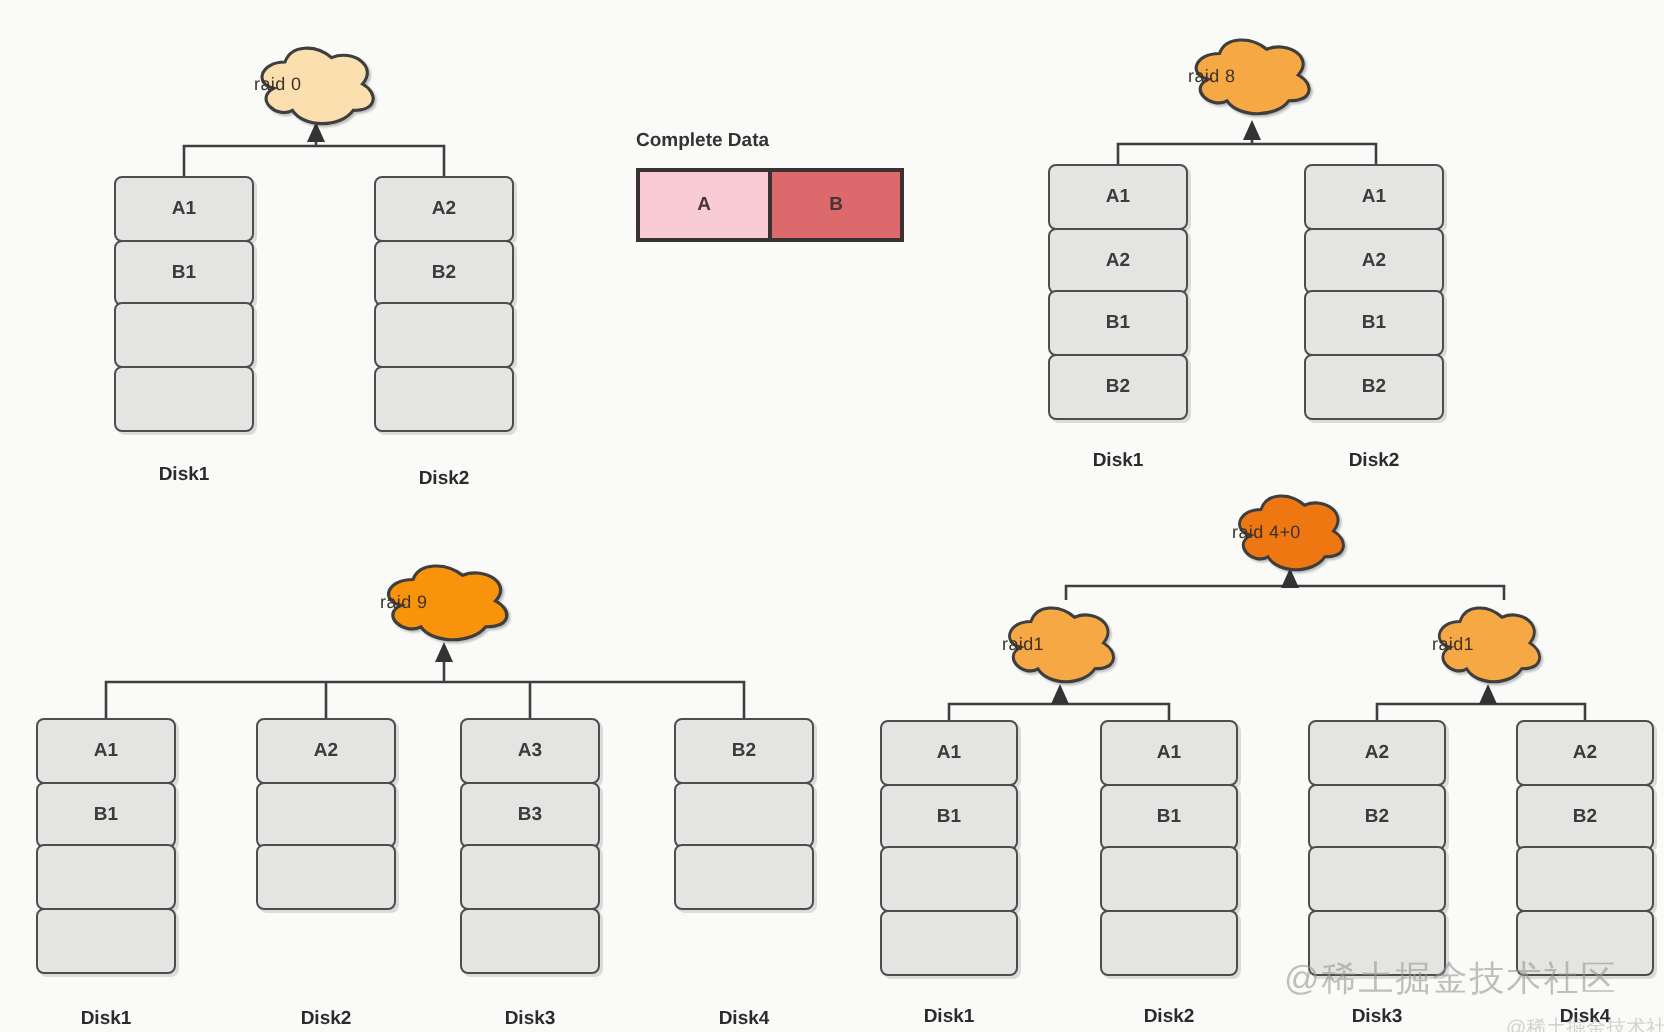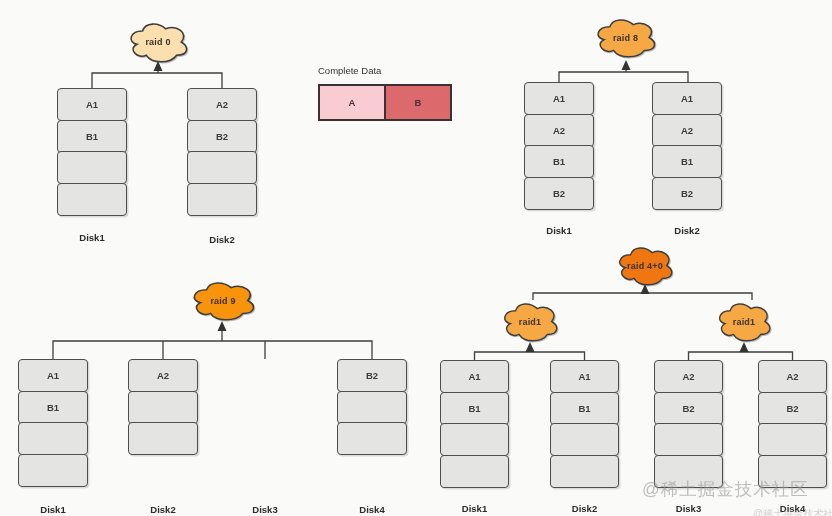--- a/index.html
+++ b/index.html
@@ -17,23 +17,23 @@
     left: 0; top: 0;
     width: 832px; height: 516px;
     pointer-events: none;
   }
   .cloud-svg {
     position: absolute;
     filter: drop-shadow(1px 1px 0.5px rgba(0,0,0,0.25));
   }
   .cloud-label {
     position: absolute;
-    text-align: center;
+    text-align: left;
     font-size: 9px;
-    font-weight: bold;
+    font-weight: normal;
     color: #3d3226;
     letter-spacing: 0.2px;
   }
   .disk {
     position: absolute;
     width: 70px;
     display: flex;
     flex-direction: column;
   }
   .cell {
@@ -56,21 +56,21 @@
     width: 70px;
     text-align: center;
     font-size: 9.5px;
     font-weight: bold;
     color: #2b2b2b;
   }
   .legend-title {
     position: absolute;
     left: 318px; top: 65px;
     font-size: 9.5px;
-    font-weight: normal;
+    font-weight: bold;
     color: #333;
   }
   .legend-blocks {
     position: absolute;
     left: 318px; top: 84px;
     display: flex;
   }
   .legend-block {
     width: 68px; height: 37px;
     border: 2px solid #3b3134;
@@ -197,20 +197,26 @@
   </div>
   <div class="disk-label" style="left:18px;top:504px">Disk1</div>
 
   <div class="disk" style="left:128px;top:359px">
     <div class="cell">A2</div>
     <div class="cell"></div>
     <div class="cell"></div>
   </div>
   <div class="disk-label" style="left:128px;top:504px">Disk2</div>
 
+  <div class="disk" style="left:230px;top:359px">
+    <div class="cell">A3</div>
+    <div class="cell">B3</div>
+    <div class="cell"></div>
+    <div class="cell"></div>
+  </div>
   <div class="disk-label" style="left:230px;top:504px">Disk3</div>
 
   <div class="disk" style="left:337px;top:359px">
     <div class="cell">B2</div>
     <div class="cell"></div>
     <div class="cell"></div>
   </div>
   <div class="disk-label" style="left:337px;top:504px">Disk4</div>
 
   <svg class="cloud-svg" style="left:616px;top:244px;width:58px;height:43px" viewBox="0 0 100 70" preserveAspectRatio="none">

